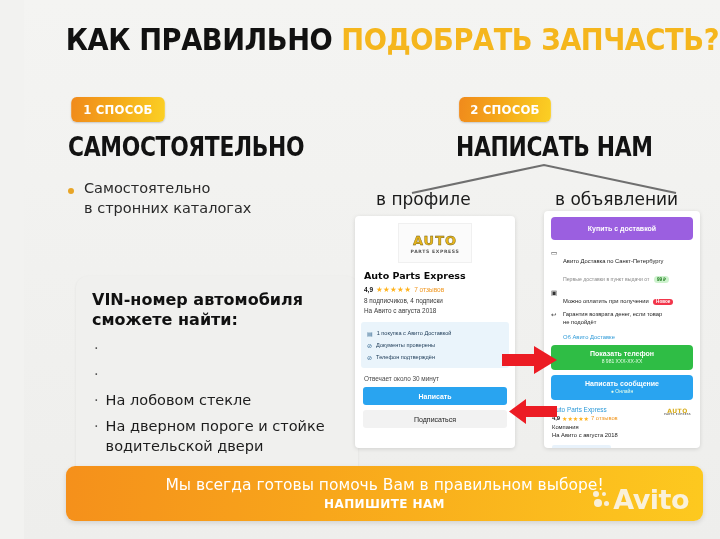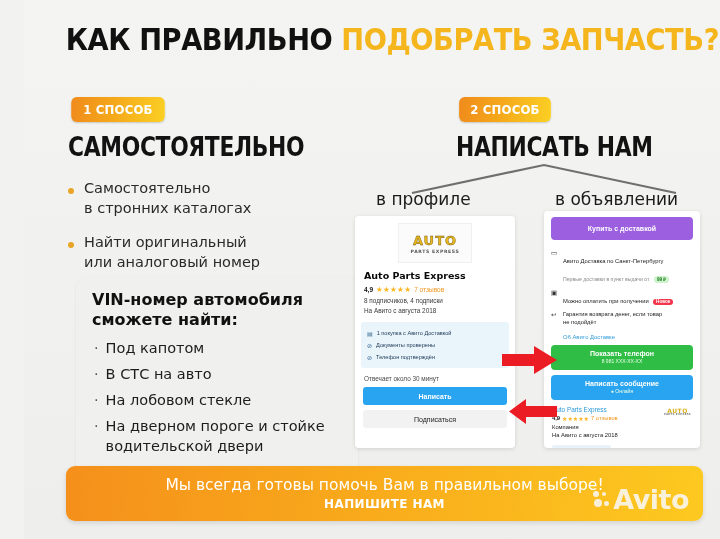--- a/index.html
+++ b/index.html
@@ -230,37 +230,30 @@
 
   <div class="badge" id="badge1">1 СПОСОБ</div>
   <div class="way-title" id="way1">САМОСТОЯТЕЛЬНО</div>
 
   <div class="lbullets">
     <div class="lbullet">
       <span class="dot"></span>
       <span class="txt" style="white-space:pre-line">Самостоятельно
 в стронних каталогах</span>
     </div>
-    <div class="lbullet">
-      <span class="dot"></span>
-      <span class="txt" style="white-space:pre-line">Найти оригинальный
-или аналоговый номер</span>
-    </div>
   </div>
 
   <div class="vin-card">
     <div class="vin-title" style="white-space:pre-line">VIN-номер автомобиля
 сможете найти:</div>
     <div class="vin-item">
       <span class="mark">·</span>
-      <span style="white-space:pre-line">Под капотом</span>
     </div>
     <div class="vin-item">
       <span class="mark">·</span>
-      <span style="white-space:pre-line">В СТС на авто</span>
     </div>
     <div class="vin-item">
       <span class="mark">·</span>
       <span style="white-space:pre-line">На лобовом стекле</span>
     </div>
     <div class="vin-item">
       <span class="mark">·</span>
       <span style="white-space:pre-line">На дверном пороге и стойке
 водительской двери</span>
     </div>

